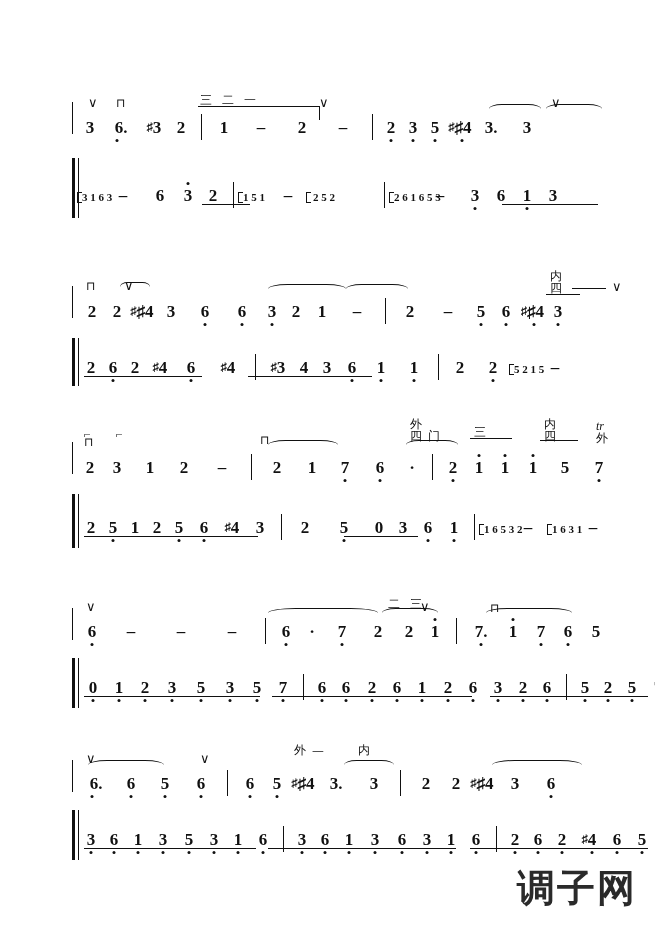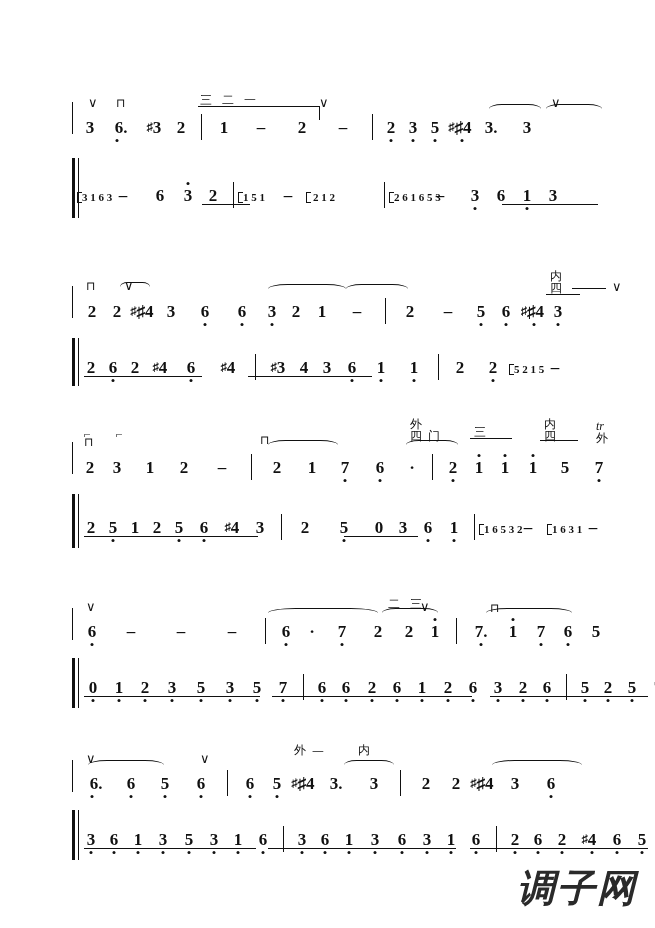--- a/index.html
+++ b/index.html
@@ -42,21 +42,21 @@
   .beam{position:absolute;background:#111;height:1.1px;}
 
   
   .chord{display:inline-block;position:relative;vertical-align:middle;
          font-size:11px;line-height:11px;text-align:center;}
   .chord .brk{position:absolute;left:-5px;top:0;bottom:0;width:4px;
          border:1px solid #111;border-right:none;}
   .chord .num{display:block;}
 
   
-  .wm{position:absolute;right:18px;bottom:14px;text-align:left;font-style:italic;}
+  .wm{position:absolute;right:18px;bottom:14px;text-align:left;}
   .wm .cn{font-size:38px;font-weight:bold;letter-spacing:2px;color:#2a2a2a;
           font-family:"Liberation Sans",sans-serif;}
   .wm .url{font-size:21px;color:#3a3a3a;letter-spacing:1px;
           font-family:"Liberation Sans",sans-serif;margin-top:2px;}
   .sharp{font-size:12px;vertical-align:2px;}
 </style>
 </head>
 <body>
 
 <div class="page">
@@ -109,21 +109,21 @@
       <span class="tok" style="width:20px;">3<i class="dotA"></i></span>
       <span class="tok" style="width:22px;">2</span>
       <span class="bar"></span>
       <span class="chord" style="width:22px;">
         <i class="brk"></i>
         <span class="num">1 5 1</span>
       </span>
       <span class="tok" style="width:38px;">–</span>
       <span class="chord" style="width:26px;">
         <i class="brk"></i>
-        <span class="num">2 1 2</span>
+        <span class="num">2 5 2</span>
       </span>
       <span class="tok" style="width:34px;"></span>
       <span class="bar"></span>
       <span class="chord" style="width:22px;">
         <i class="brk"></i>
         <span class="num">2 6 1 6 5 3</span>
       </span>
       <span class="tok" style="width:40px;">–</span>
       <span class="tok" style="width:22px;">3<i class="dotB"></i></span>
       <span class="tok" style="width:22px;">6</span>

